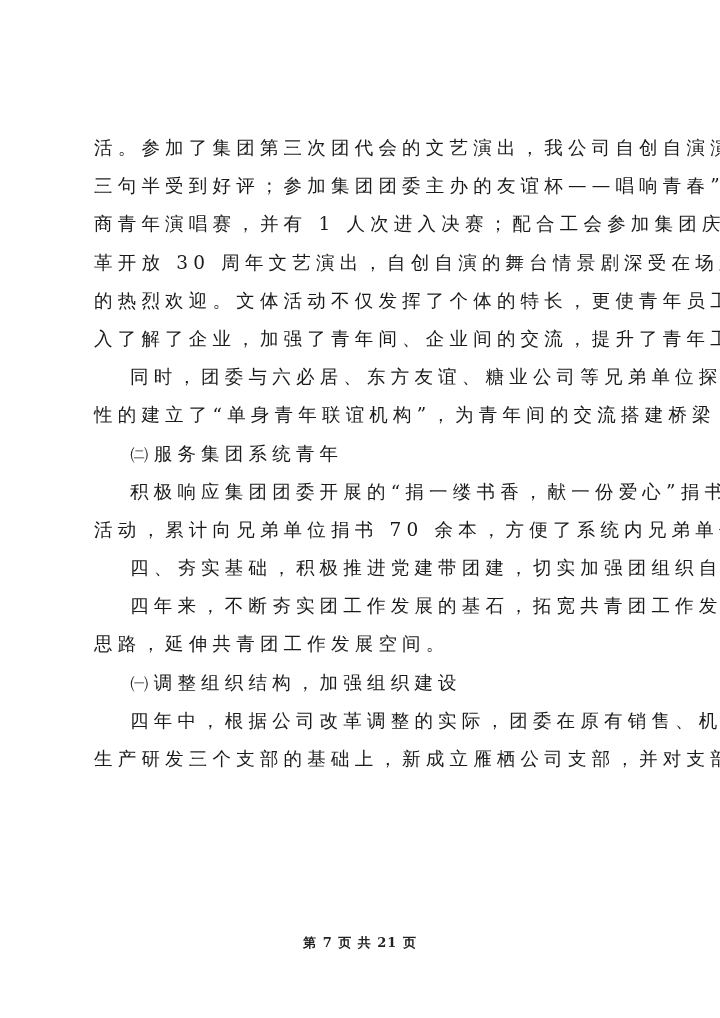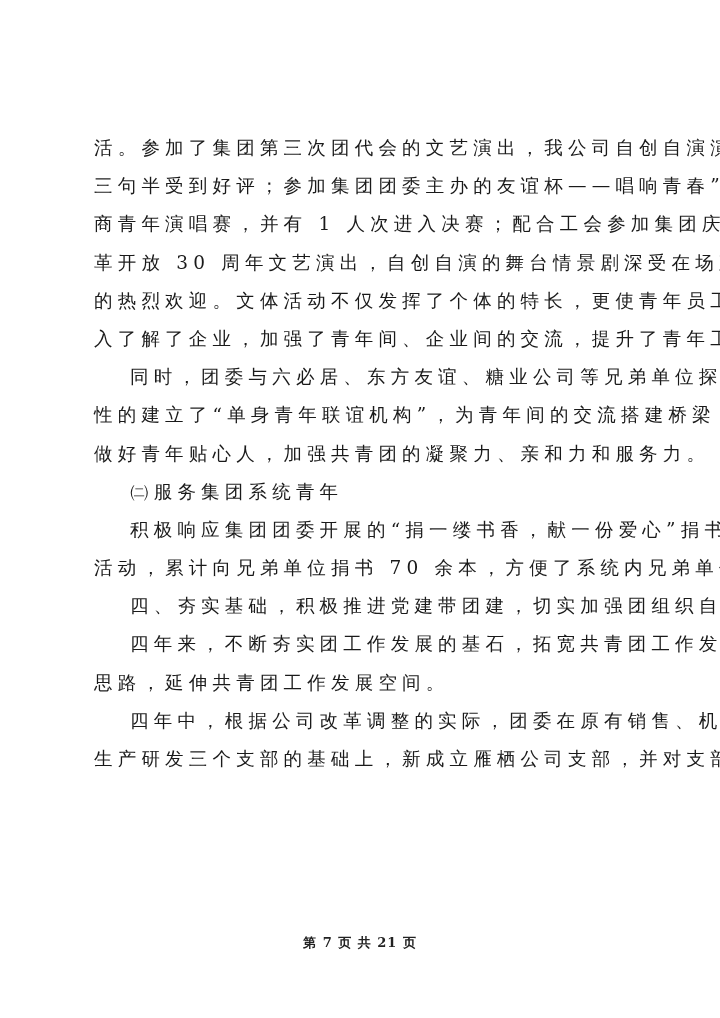--- a/index.html
+++ b/index.html
@@ -19,25 +19,25 @@
 <div class="page">
   <div class="body-text">
     <div class="line">活。参加了集团第三次团代会的文艺演出，我公司自创自演演的</div>
     <div class="line">三句半受到好评；参加集团团委主办的友谊杯——唱响青春”二</div>
     <div class="line">商青年演唱赛，并有 1 人次进入决赛；配合工会参加集团庆祝改</div>
     <div class="line">革开放 30 周年文艺演出，自创自演的舞台情景剧深受在场观众</div>
     <div class="line">的热烈欢迎。文体活动不仅发挥了个体的特长，更使青年员工深</div>
     <div class="line">入了解了企业，加强了青年间、企业间的交流，提升了青年工余</div>
     <div class="line indent">同时，团委与六必居、东方友谊、糖业公司等兄弟单位探索</div>
     <div class="line">性的建立了“单身青年联谊机构”，为青年间的交流搭建桥梁，</div>
-    <div class="line">做好青年贴心人，加强共青团的凝聚力、亲和力和服务力。</div>
     <div class="line indent">㈡服务集团系统青年</div>
     <div class="line indent">积极响应集团团委开展的“捐一缕书香，献一份爱心”捐书</div>
     <div class="line">活动，累计向兄弟单位捐书 70 余本，方便了系统内兄弟单位青</div>
     <div class="line indent">四、夯实基础，积极推进党建带团建，切实加强团组织自身</div>
     <div class="line indent">四年来，不断夯实团工作发展的基石，拓宽共青团工作发展</div>
     <div class="line">思路，延伸共青团工作发展空间。</div>
+    <div class="line indent">㈠调整组织结构，加强组织建设</div>
     <div class="line indent">四年中，根据公司改革调整的实际，团委在原有销售、机关、</div>
     <div class="line">生产研发三个支部的基础上，新成立雁栖公司支部，并对支部班</div>
   </div>
 
   <div class="footer">第 7 页  共 21 页</div>
 </div>
 
 </body></html>

